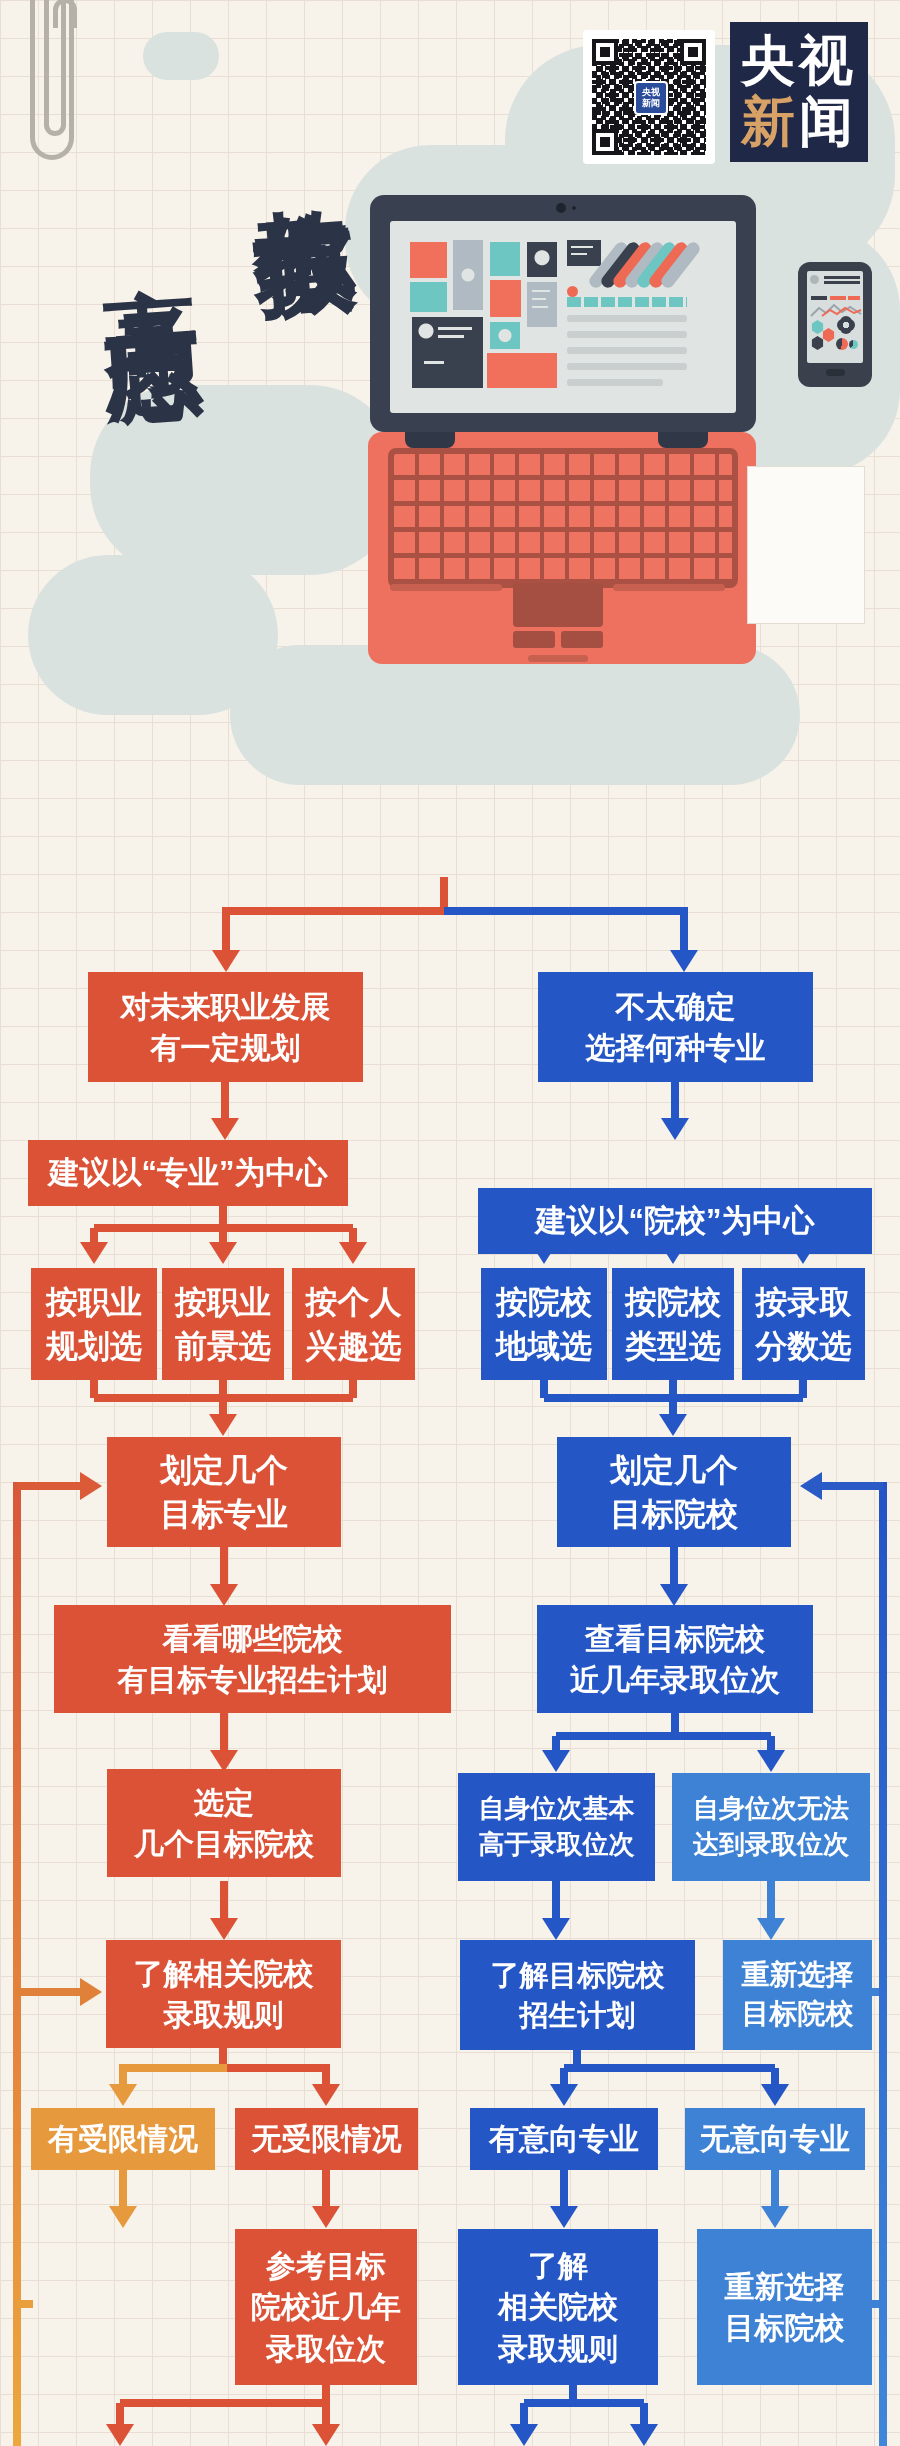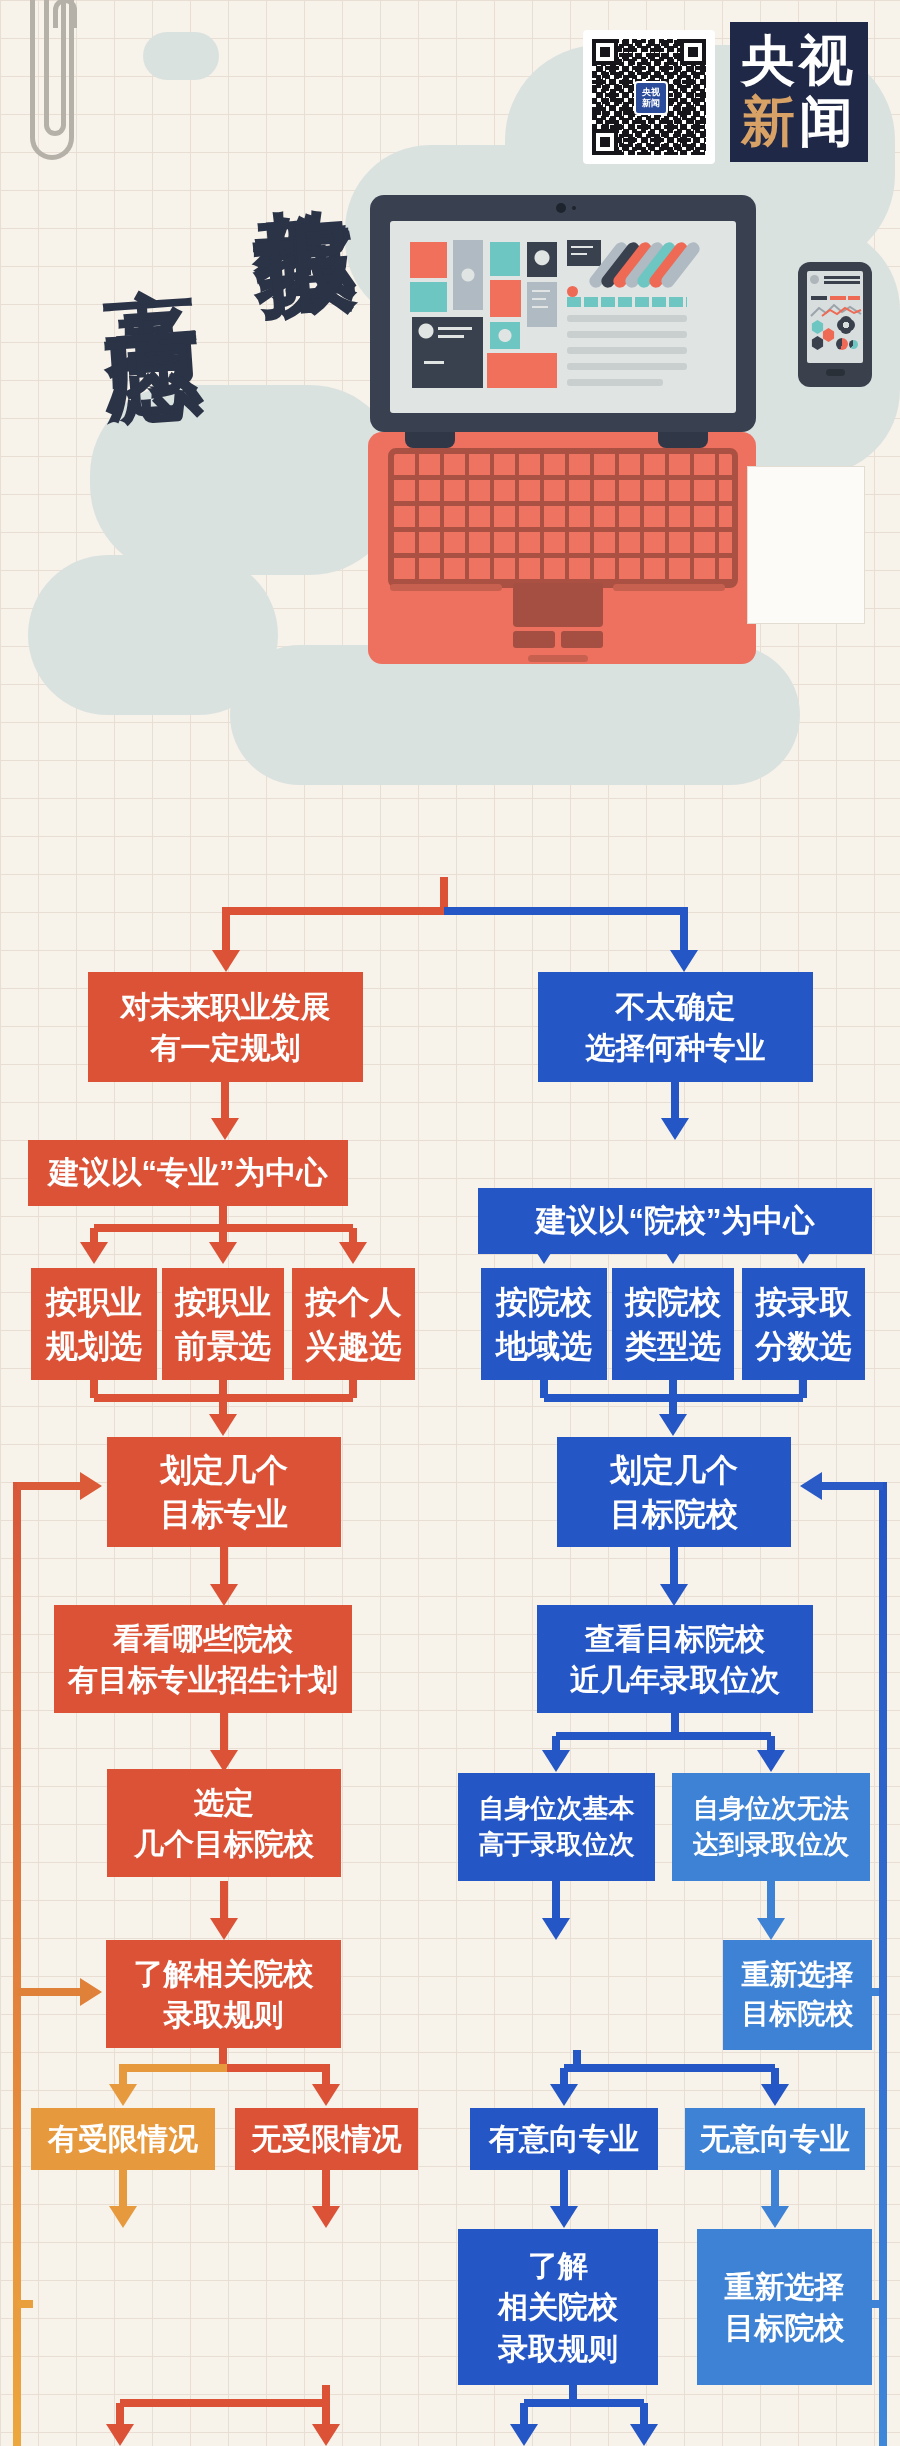--- a/index.html
+++ b/index.html
@@ -306,41 +306,46 @@
   <div class="node blue" style="left:612px;top:1268px;width:122px;height:112px;font-size:32px;">按院校
 类型选</div>
   <div class="node blue" style="left:742px;top:1268px;width:123px;height:112px;font-size:32px;">按录取
 分数选</div>
 
   <div class="node red" style="left:107px;top:1437px;width:234px;height:110px;font-size:32px;">划定几个
 目标专业</div>
   <div class="node blue" style="left:557px;top:1437px;width:234px;height:110px;font-size:32px;">划定几个
 目标院校</div>
 
-  <div class="node red" style="left:54px;top:1605px;width:298px;height:108px;font-size:30px;">看看哪些院校
+  <div class="node red" style="left:54px;top:1605px;width:397px;height:108px;font-size:30px;">看看哪些院校
 有目标专业招生计划</div>
   <div class="node blue" style="left:537px;top:1605px;width:276px;height:108px;font-size:30px;">查看目标院校
 近几年录取位次</div>
 
   <div class="node red" style="left:107px;top:1769px;width:234px;height:108px;font-size:30px;">选定
 几个目标院校</div>
   <div class="node blue" style="left:458px;top:1773px;width:197px;height:108px;font-size:26px;">自身位次基本
 高于录取位次</div>
   <div class="node lblue" style="left:672px;top:1773px;width:198px;height:108px;font-size:26px;">自身位次无法
 达到录取位次</div>
 
   <div class="node red" style="left:106px;top:1940px;width:235px;height:108px;font-size:30px;">了解相关院校
 录取规则</div>
+  <div class="node blue" style="left:460px;top:1940px;width:235px;height:110px;font-size:29px;">了解目标院校
+招生计划</div>
   <div class="node lblue" style="left:723px;top:1940px;width:149px;height:110px;font-size:28px;">重新选择
 目标院校</div>
 
   <div class="node orange" style="left:31px;top:2108px;width:184px;height:62px;font-size:30px;">有受限情况</div>
   <div class="node red" style="left:235px;top:2108px;width:183px;height:62px;font-size:30px;">无受限情况</div>
   <div class="node blue" style="left:470px;top:2108px;width:188px;height:62px;font-size:30px;">有意向专业</div>
   <div class="node lblue" style="left:685px;top:2108px;width:180px;height:62px;font-size:30px;">无意向专业</div>
 
+  <div class="node red" style="left:235px;top:2229px;width:182px;height:156px;font-size:30px;">参考目标
+院校近几年
+录取位次</div>
   <div class="node blue" style="left:458px;top:2229px;width:200px;height:156px;font-size:30px;">了解
 相关院校
 录取规则</div>
   <div class="node lblue" style="left:697px;top:2229px;width:175px;height:156px;font-size:30px;">重新选择
 目标院校</div>
 
 </div>
 
 </body></html>

